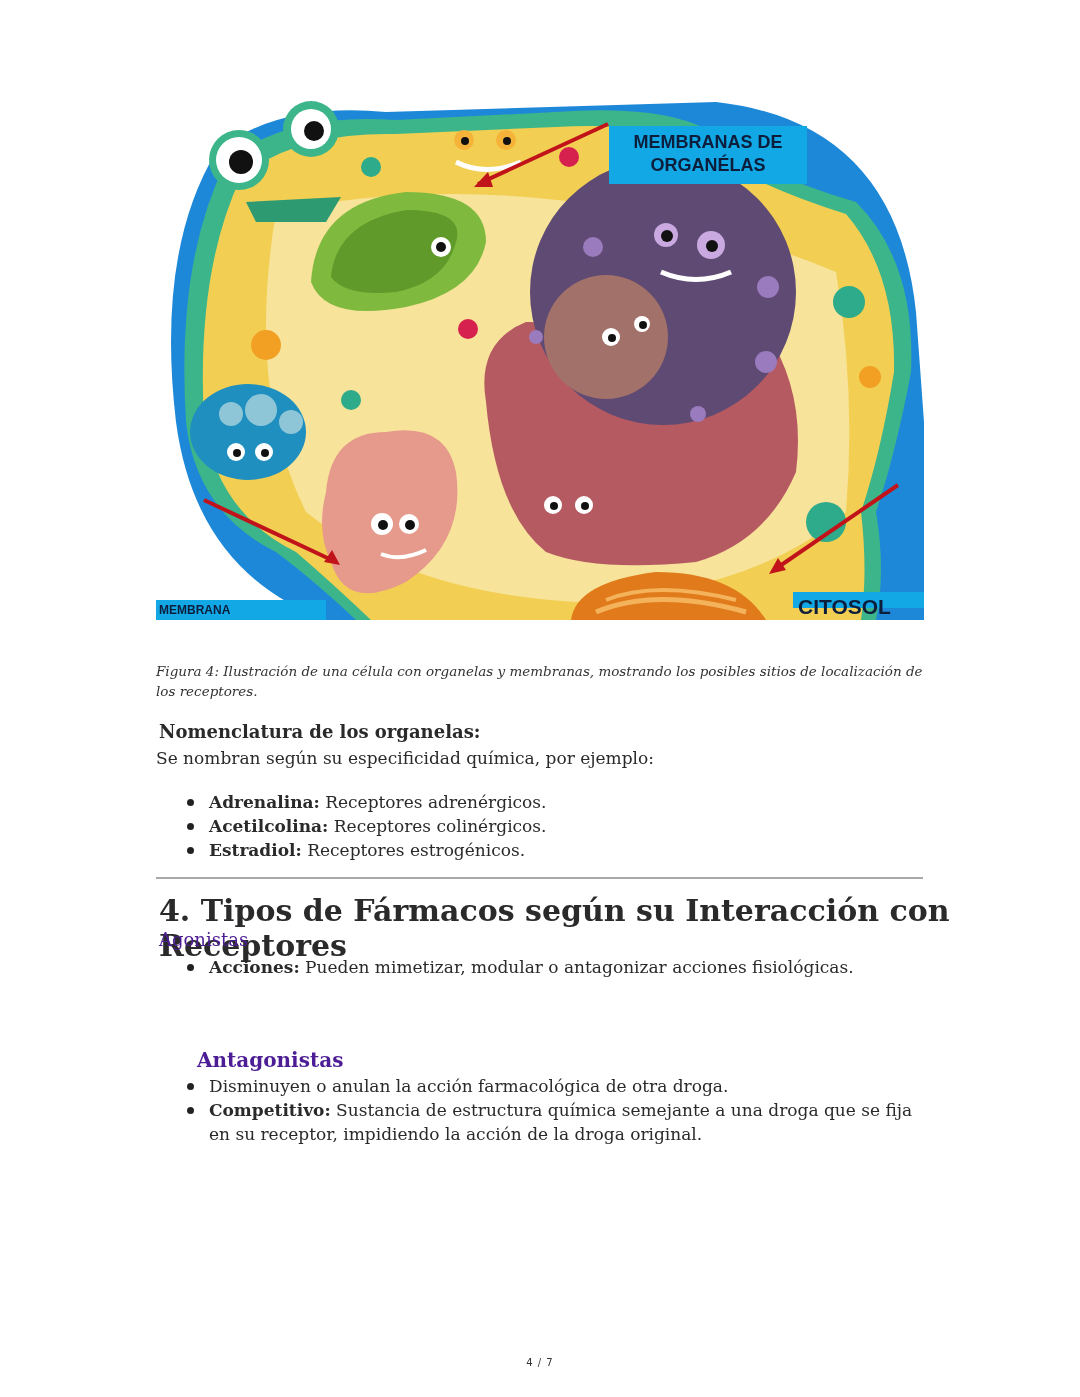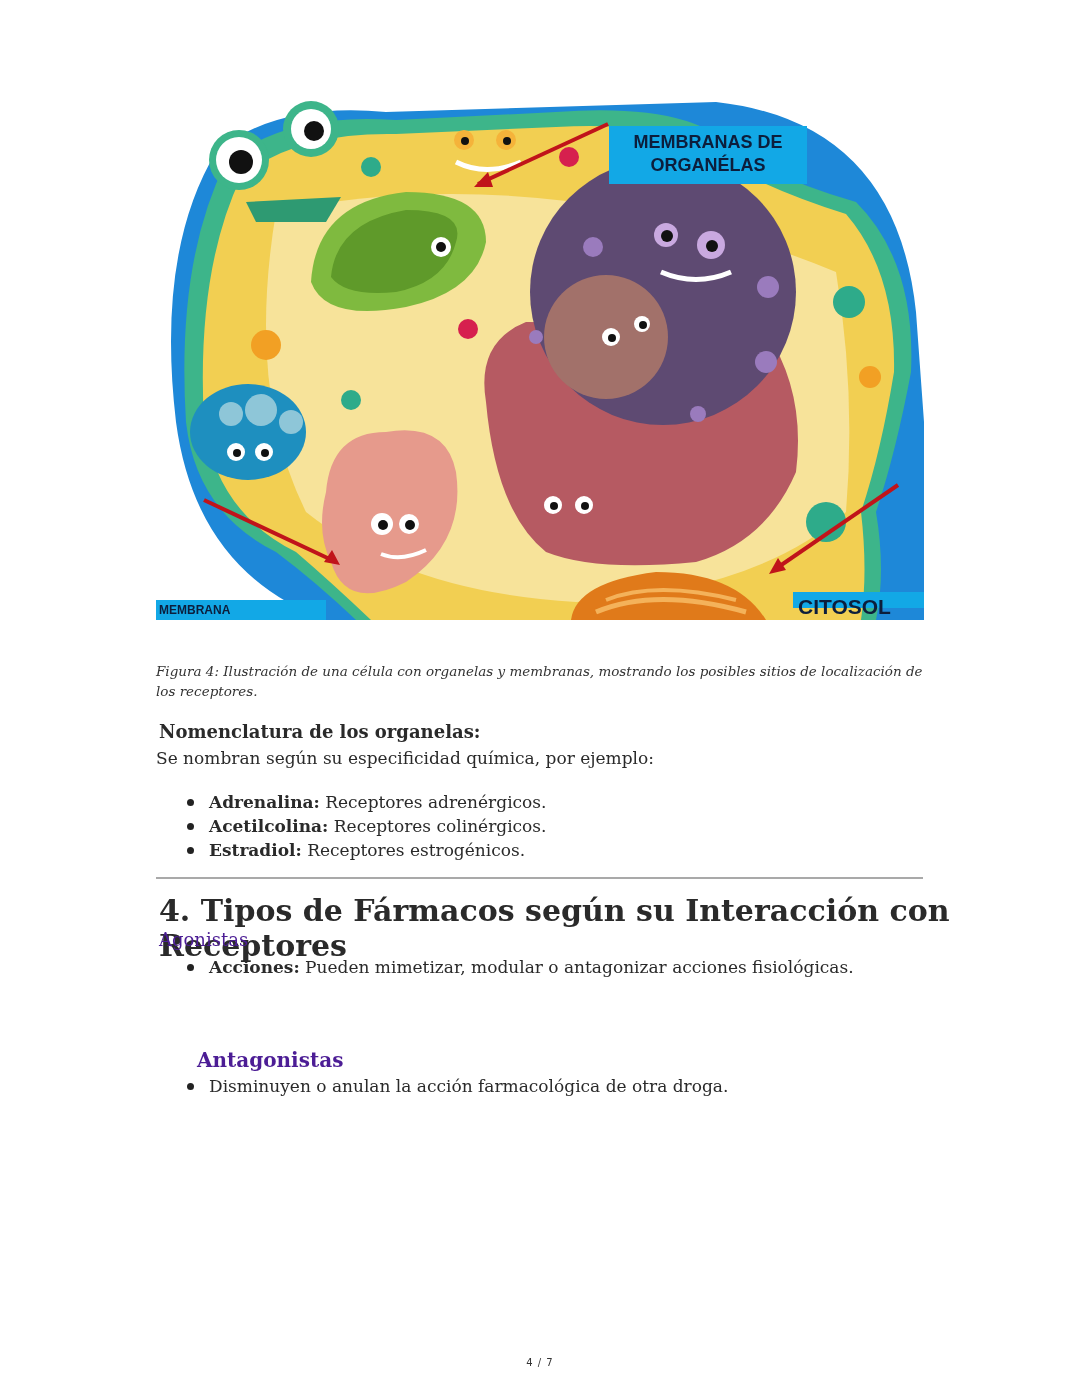--- a/index.html
+++ b/index.html
@@ -150,15 +150,16 @@
 <div class="h-sec4">4. Tipos de Fármacos según su Interacción con Receptores</div>
 
 <div class="h-agon">Agonistas</div>
 <ul class="list-agon">
   <li><b>Acciones:</b><span> Pueden mimetizar, modular o antagonizar acciones fisiológicas.</span></li>
 </ul>
 
 <div class="h-antag">Antagonistas</div>
 <ul class="list-antag">
   <li><b></b><span>Disminuyen o anulan la acción farmacológica de otra droga.</span></li>
+  <li><b>Competitivo:</b><span> Sustancia de estructura química semejante a una droga que se fija en su receptor, impidiendo la acción de la droga original.</span></li>
 </ul>
 
 <div class="page-num">4 / 7</div>
 
 </body></html>

